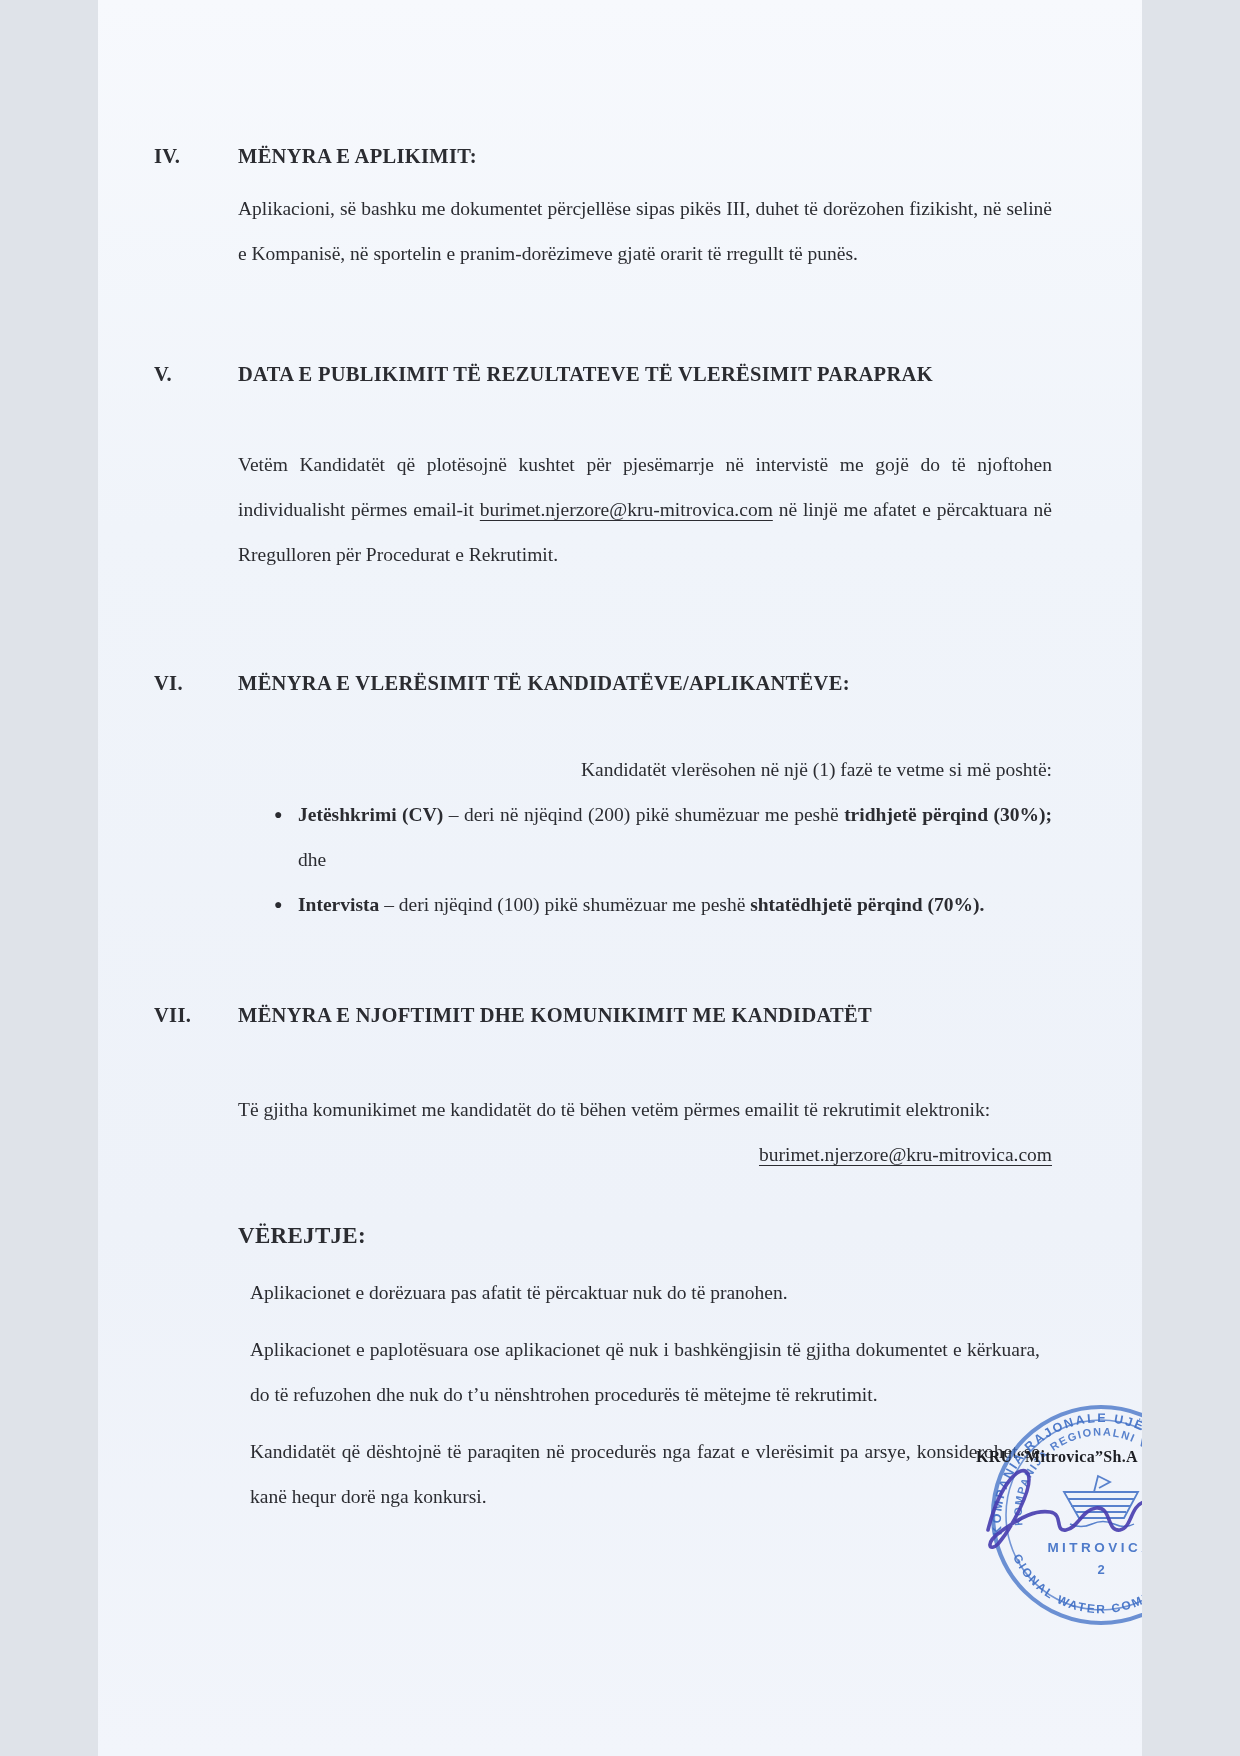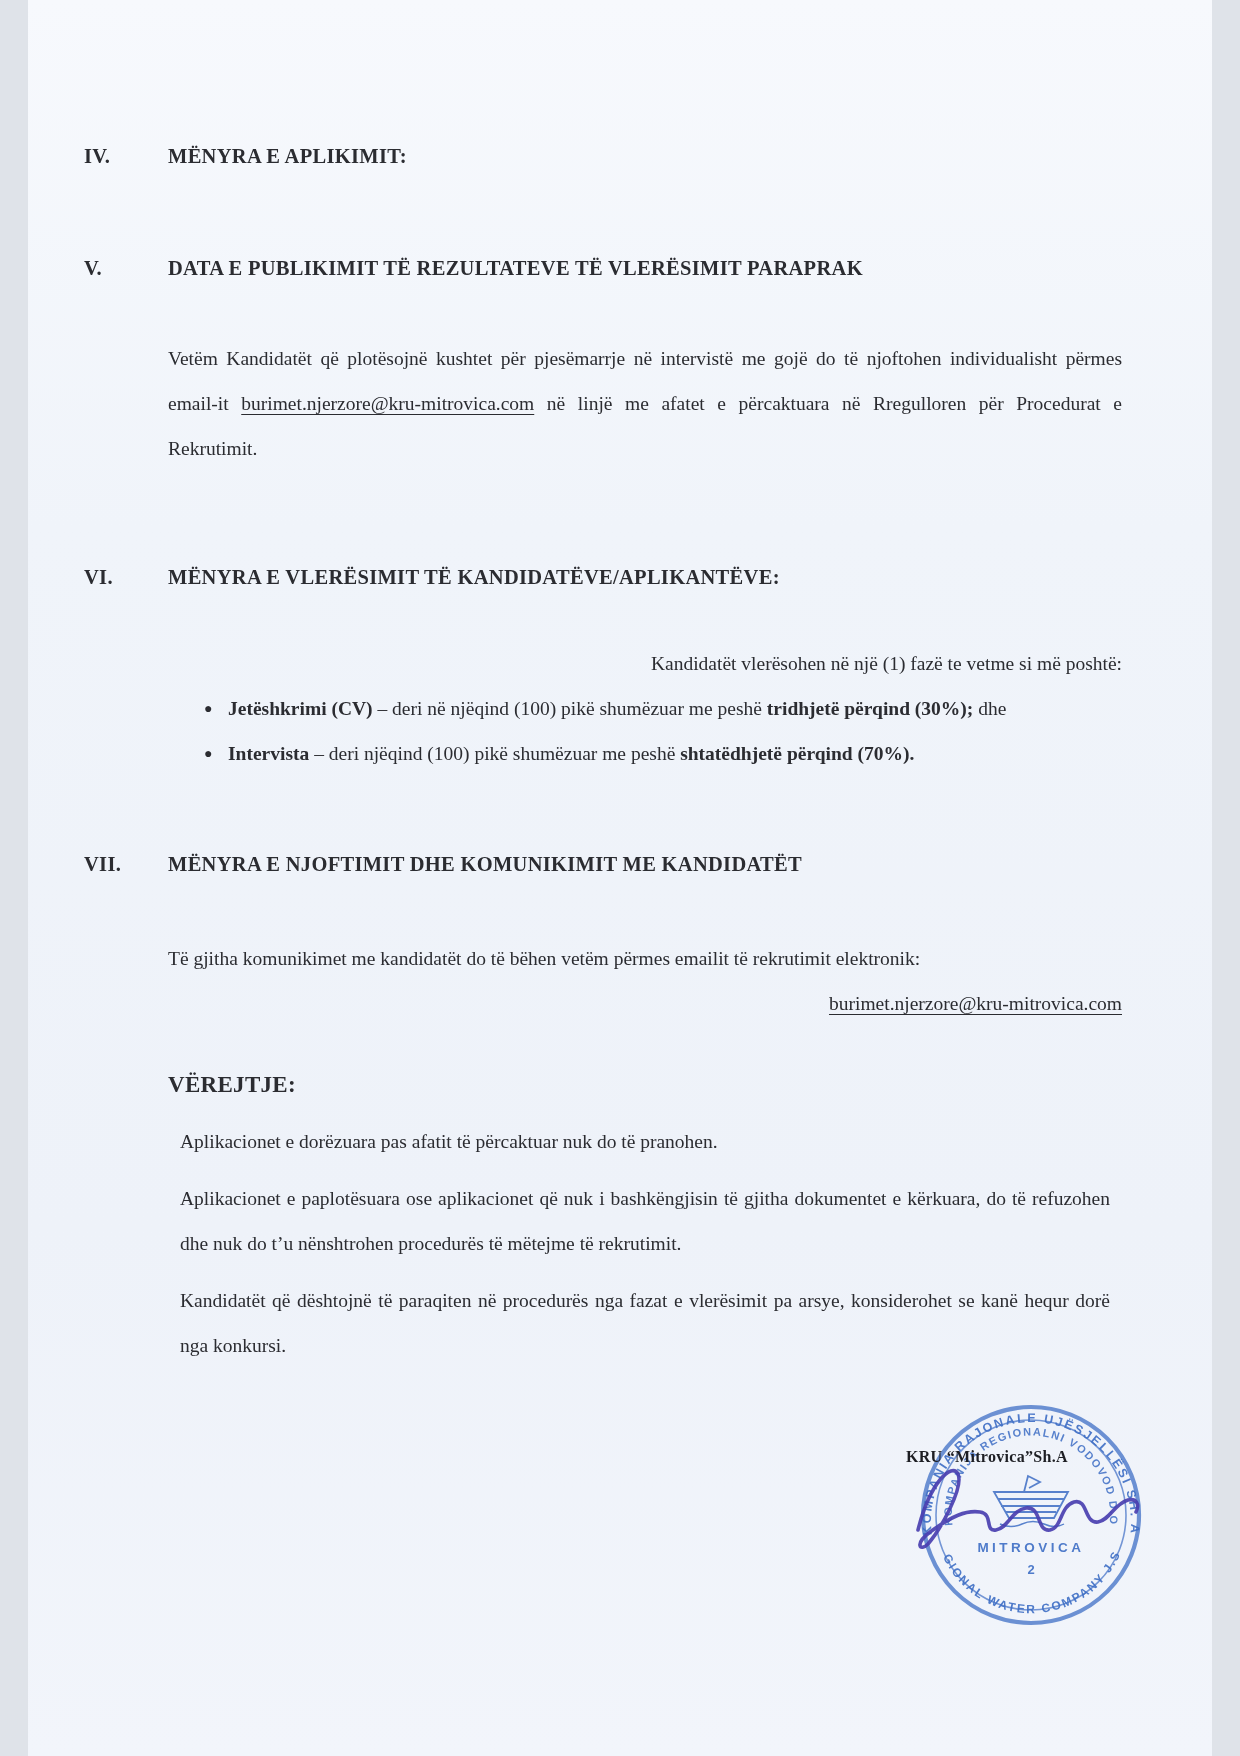--- a/index.html
+++ b/index.html
@@ -1,18 +1,18 @@
 <!DOCTYPE html>
 <html><head>
 <meta charset="utf-8">
 <style>
   html,body { margin:0; padding:0; background:#dfe3e9; }
   .page {
     position:relative;
-    width:1184px; height:1756px;
+    width:1044px; height:1756px;
     margin:0 auto;
     background:linear-gradient(180deg,#f7f9fd 0%, #f0f4fa 30%, #eef2f9 70%, #f2f5fb 100%);
     font-family:"Liberation Serif", serif;
     color:#2b2c31;
     overflow:hidden;
   }
   .content { padding:142px 90px 0 140px; }
   .section { position:relative; }
   .sec-head {
     position:relative;
@@ -52,39 +52,40 @@
 <body>
 
 <div class="page">
   <div class="content">
 
     <div class="section" id="sec-iv">
       <div class="sec-head">
         <span class="sec-num">IV.</span>
         <span>MËNYRA E APLIKIMIT:</span>
       </div>
+      <p class="body-text">Aplikacioni, së bashku me dokumentet përcjellëse sipas pikës III, duhet të dorëzohen fizikisht, në selinë e Kompanisë, në sportelin e pranim-dorëzimeve gjatë orarit të rregullt të punës.</p>
     </div>
 
     <div class="section" id="sec-v">
       <div class="sec-head">
         <span class="sec-num">V.</span>
         <span>DATA E PUBLIKIMIT TË REZULTATEVE TË VLERËSIMIT PARAPRAK</span>
       </div>
       <p class="body-text"><span>Vetëm Kandidatët që plotësojnë kushtet për pjesëmarrje në intervistë me gojë do të njoftohen individualisht përmes email-it </span><span class="email-link">burimet.njerzore@kru-mitrovica.com</span><span> në linjë me afatet e përcaktuara në Rregulloren për Procedurat e Rekrutimit.</span></p>
     </div>
 
     <div class="section" id="sec-vi">
       <div class="sec-head">
         <span class="sec-num">VI.</span>
         <span>MËNYRA E VLERËSIMIT TË KANDIDATËVE/APLIKANTËVE:</span>
       </div>
       <p class="body-text no-justify">Kandidatët vlerësohen në një (1) fazë te vetme si më poshtë:</p>
       <ul class="bullets">
         <li class="bullet-item">
-          <span class="bullet-marker">●</span><span class="bold">Jetëshkrimi (CV)</span><span> – deri në njëqind (100) pikë shumëzuar me peshë </span><span class="bold">tridhjetë përqind (30%);</span><span> dhe</span>
+          <span class="bullet-marker">●</span><span class="bold">Jetëshkrimi (CV)</span><span> – deri në njëqind (200) pikë shumëzuar me peshë </span><span class="bold">tridhjetë përqind (30%);</span><span> dhe</span>
         </li>
         <li class="bullet-item">
           <span class="bullet-marker">●</span><span class="bold">Intervista</span><span> – deri njëqind (100) pikë shumëzuar me peshë </span><span class="bold">shtatëdhjetë përqind (70%).</span><span></span>
         </li>
       </ul>
     </div>
 
     <div class="section" id="sec-vii">
       <div class="sec-head">
         <span class="sec-num">VII.</span>

